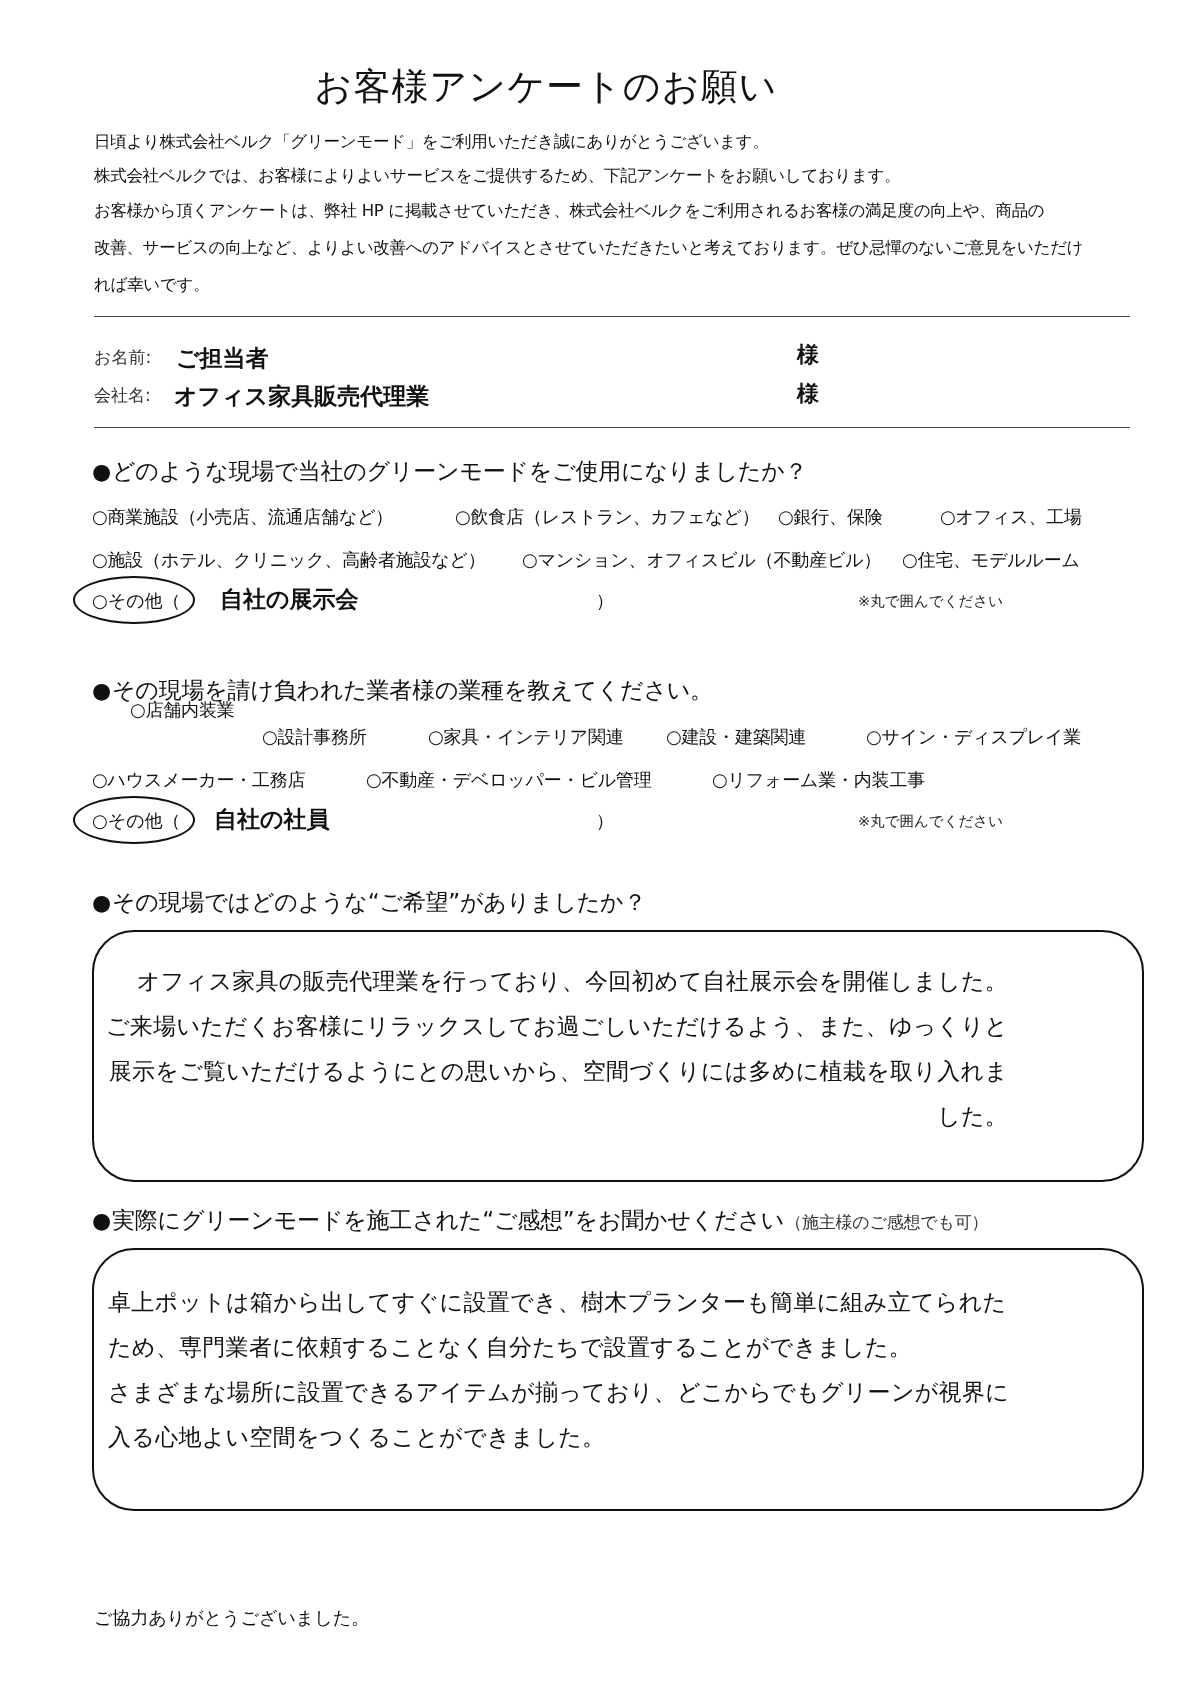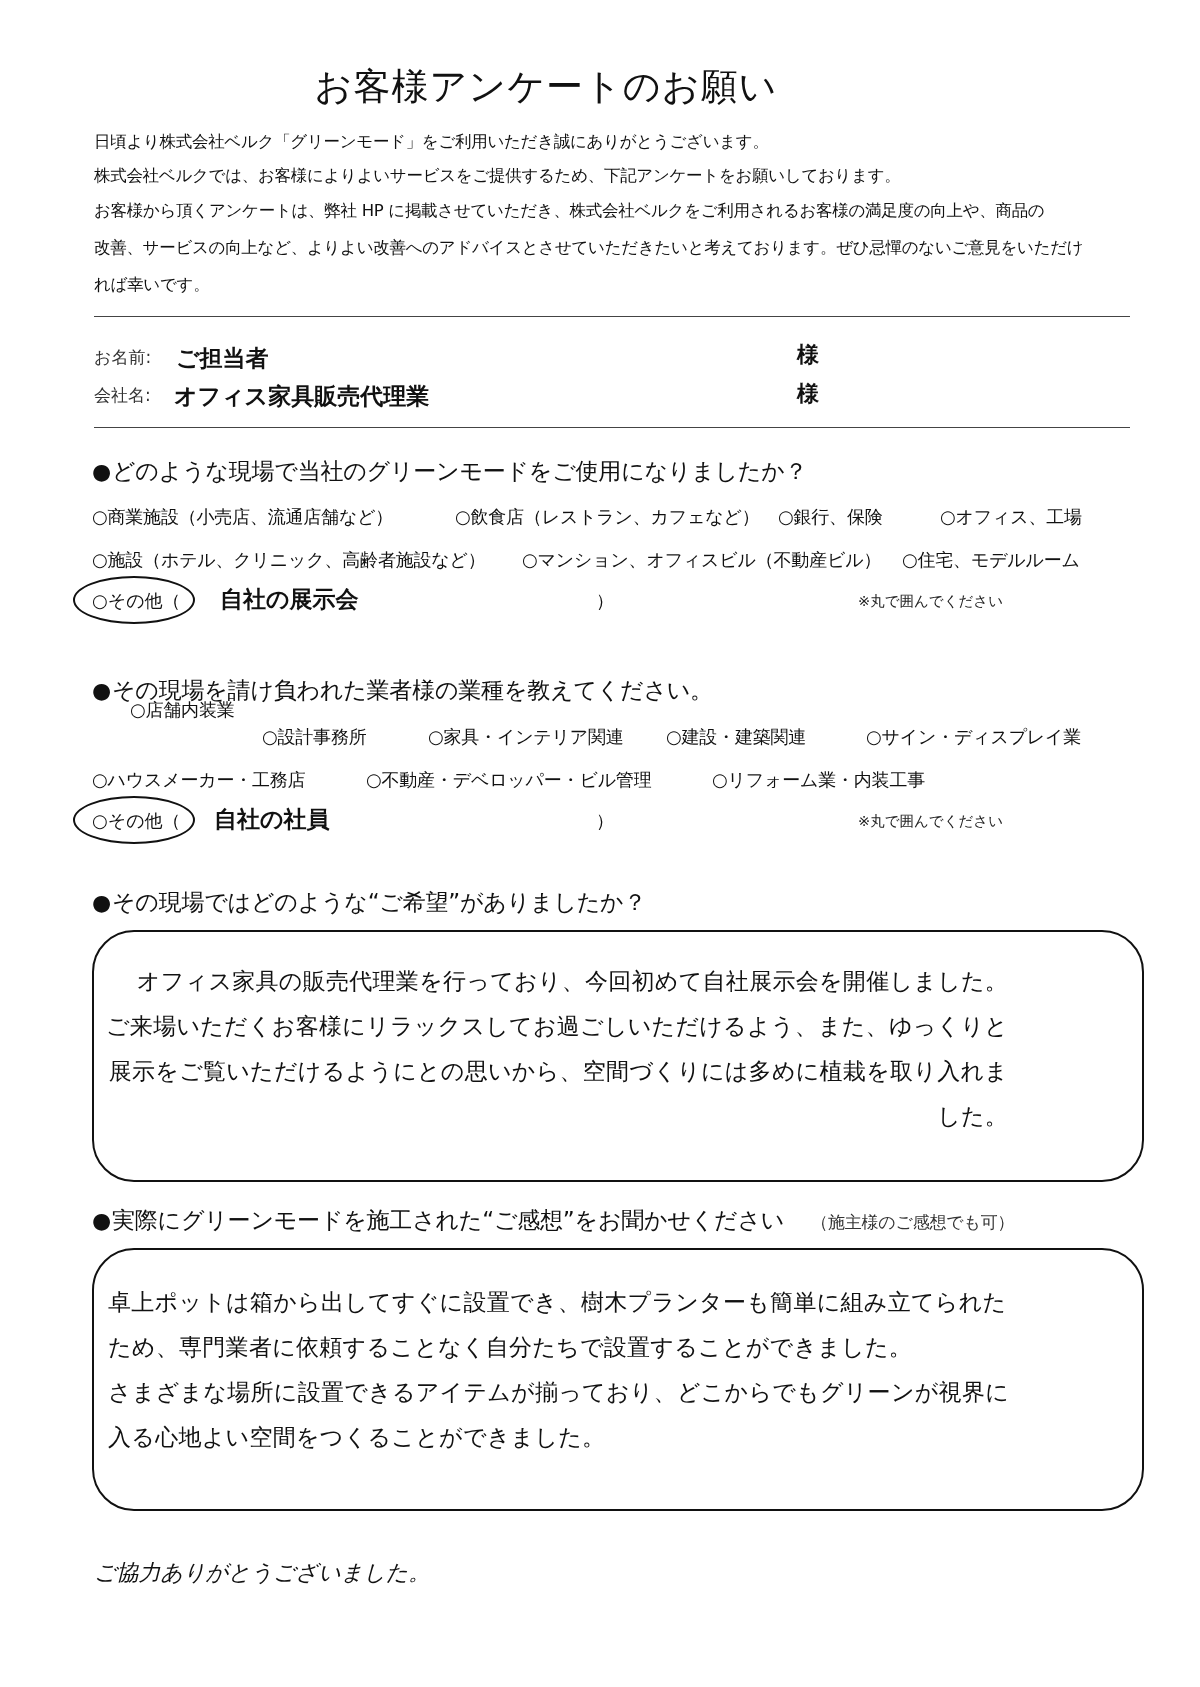--- a/index.html
+++ b/index.html
@@ -35,21 +35,21 @@
     .field-label { font-size: 17px; color: #333; }
     .field-value { font-size: 23px; font-weight: bold; }
     .field-suffix { font-size: 22px; font-weight: bold; }
 
     .question {
       left: 92px;
       font-size: 23px;
       letter-spacing: -0.2px;
     }
     .question .bullet { font-size: 22px; margin-right: 1px; }
-    .question .note-small { font-size: 17px; color: #333; margin-left: 27px; }
+    .question .note-small { font-size: 17px; color: #333; margin-left: 1px; }
 
     .opt {
       font-size: 18px;
       letter-spacing: -0.2px;
     }
     .other-ellipse {
       position: absolute;
       border: 2px solid #111;
       border-radius: 50%;
     }
@@ -65,23 +65,22 @@
       background: #fff;
     }
     .answer-text {
       position: absolute;
       font-size: 23px;
       line-height: 45px;
       white-space: pre-wrap;
       letter-spacing: 0.3px;
     }
     .thanks {
-      left: 94px; top: 1558px;
-      font-size: 22px;
-      font-style: italic;
+      left: 94px; top: 1606px;
+      font-size: 18px;
     }
   </style>
 </head>
 <body>
 
 <div class="abs title">お客様アンケートのお願い</div>
 
 <div class="abs intro" style="top:131px;">日頃より株式会社ベルク「グリーンモード」をご利用いただき誠にありがとうございます。</div>
 <div class="abs intro" style="top:165px;">株式会社ベルクでは、お客様によりよいサービスをご提供するため、下記アンケートをお願いしております。</div>
 <div class="abs intro" style="top:200px;">お客様から頂くアンケートは、弊社 HP に掲載させていただき、株式会社ベルクをご利用されるお客様の満足度の向上や、商品の</div>

